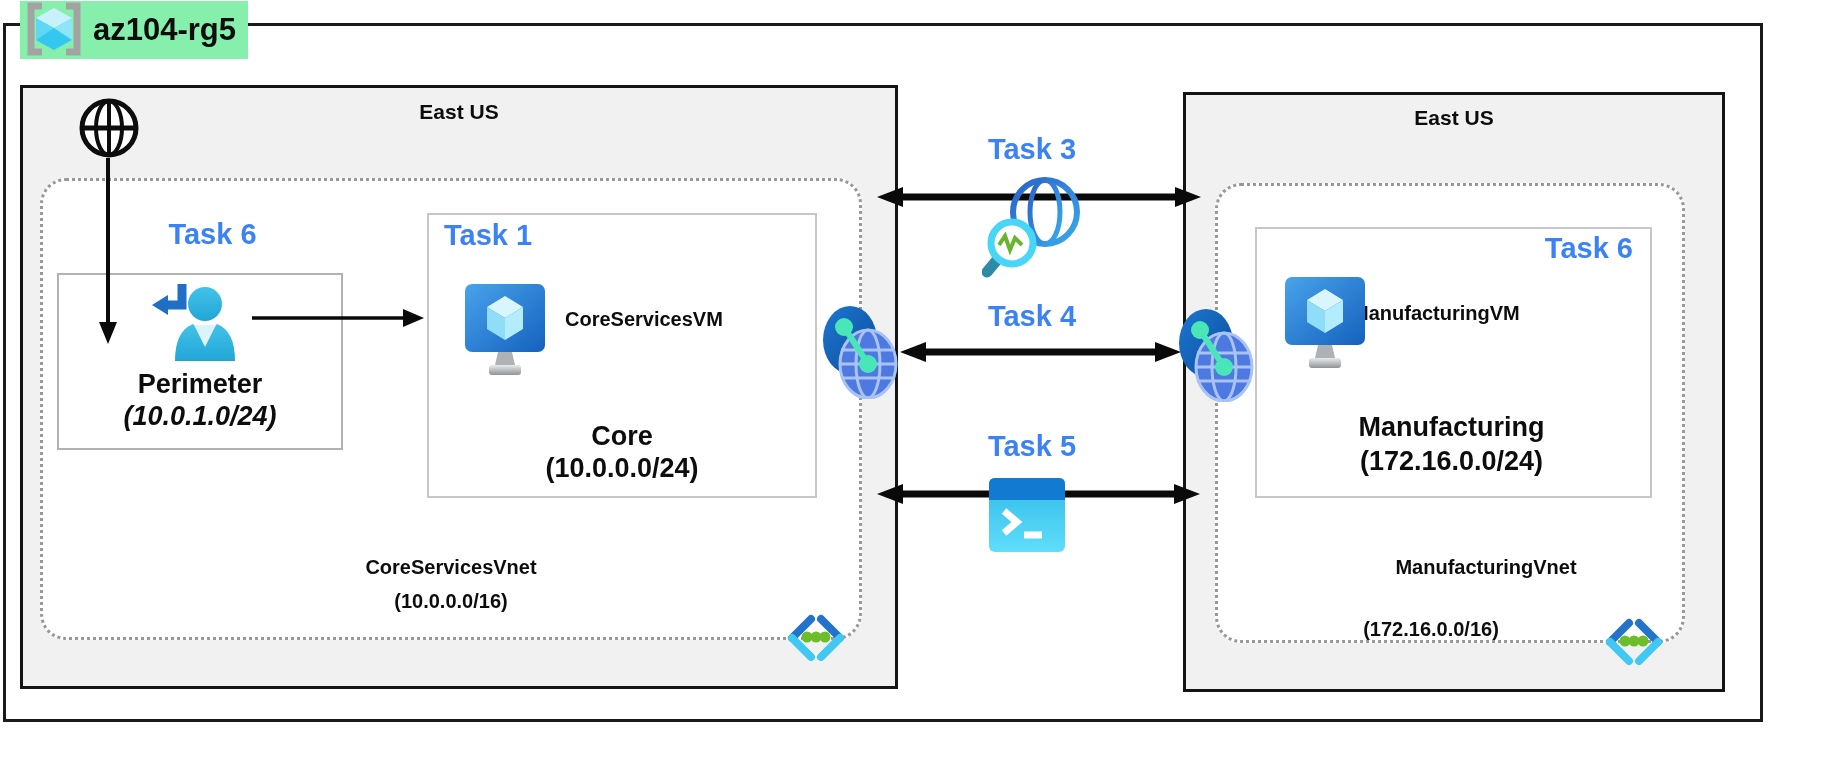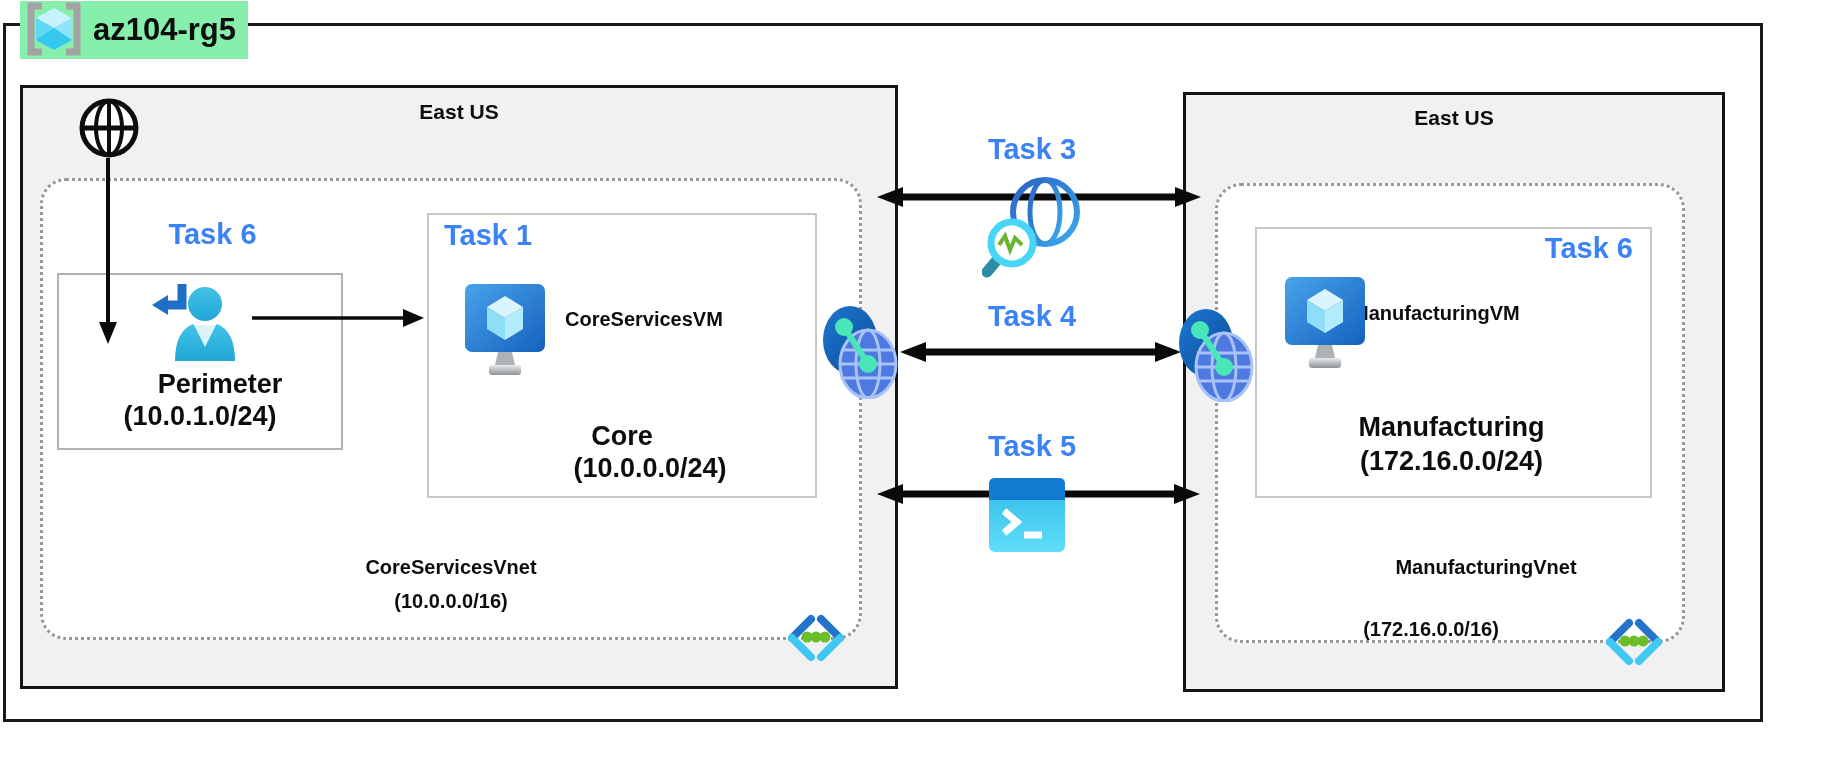--- a/index.html
+++ b/index.html
@@ -93,36 +93,36 @@
 
   <div class="txt tasklabel center z4" style="left:140px;top:219px;width:145px;">Task 6</div>
   <div class="subbox perimeter-box z4"></div>
   <svg class="icon" style="left:150px;top:281px;" width="86" height="82" viewBox="0 0 86 82">
     <polyline points="32,3 32,24 16,24" fill="none" stroke="#1e6fc5" stroke-width="9"></polyline>
     <polygon points="2,24 18,14 18,34" fill="#1e6fc5"></polygon>
     <circle cx="55" cy="23" r="17" fill="url(#gradPerson)"></circle>
     <path d="M25,80 Q25,50 43,43 L55,55 L67,43 Q85,50 85,80 Z" fill="url(#gradPerson)"></path>
     <polygon points="44,44 66,44 55,66" fill="#ddf3fa"></polygon>
   </svg>
-  <div class="txt name27 center z4" style="left:57px;top:370px;width:286px;margin-left:20px;">Perimeter</div>
-  <div class="txt name27 center z4" style="left:57px;top:402px;width:286px;">(10.0.1.0/24)</div>
+  <div class="txt name27 center z4" style="left:57px;top:370px;width:286px;">Perimeter</div>
+  <div class="txt name27 center z4" style="left:57px;top:402px;width:286px;font-style:italic;">(10.0.1.0/24)</div>
 
   <div class="subbox task1-box z4"></div>
   <div class="txt tasklabel z5" style="left:444px;top:220px;">Task 1</div>
   <svg class="icon" style="left:463px;top:282px;" width="84" height="96" viewBox="0 0 84 96">
     <rect x="2" y="2" width="80" height="68" rx="7" fill="url(#gradVM)"></rect>
     <polygon points="42,14 60,25 42,36 24,25" fill="#d9f5fe"></polygon>
     <polygon points="24,25 42,36 42,58 24,47" fill="#8fdef8"></polygon>
     <polygon points="60,25 42,36 42,58 60,47" fill="#b3ecfc"></polygon>
     <polygon points="35,70 49,70 52,83 32,83" fill="#aeb2b5"></polygon>
     <rect x="26" y="83" width="32" height="10" rx="3" fill="url(#gradStand)"></rect>
   </svg>
   <div class="txt name28 z5" style="left:565px;top:309px;">CoreServicesVM</div>
   <div class="txt name27 center z5" style="left:427px;top:422px;width:390px;">Core</div>
-  <div class="txt name27 center z5" style="left:427px;top:454px;width:390px;padding-left:28px;">(10.0.0.0/24)</div>
+  <div class="txt name27 center z5" style="left:427px;top:454px;width:390px;">(10.0.0.0/24)</div>
 
   <div class="txt name28 center z4" style="left:40px;top:557px;width:822px;">CoreServicesVnet</div>
   <div class="txt name28 center z4" style="left:40px;top:591px;width:822px;">(10.0.0.0/16)</div>
 
   <div class="region region-right"></div>
   <div class="txt regionlabel center" style="left:1183px;top:107px;width:542px;">East US</div>
 
   <div class="vnetbox vnet-right z3"></div>
 
   <div class="subbox task2-box z4"></div>

